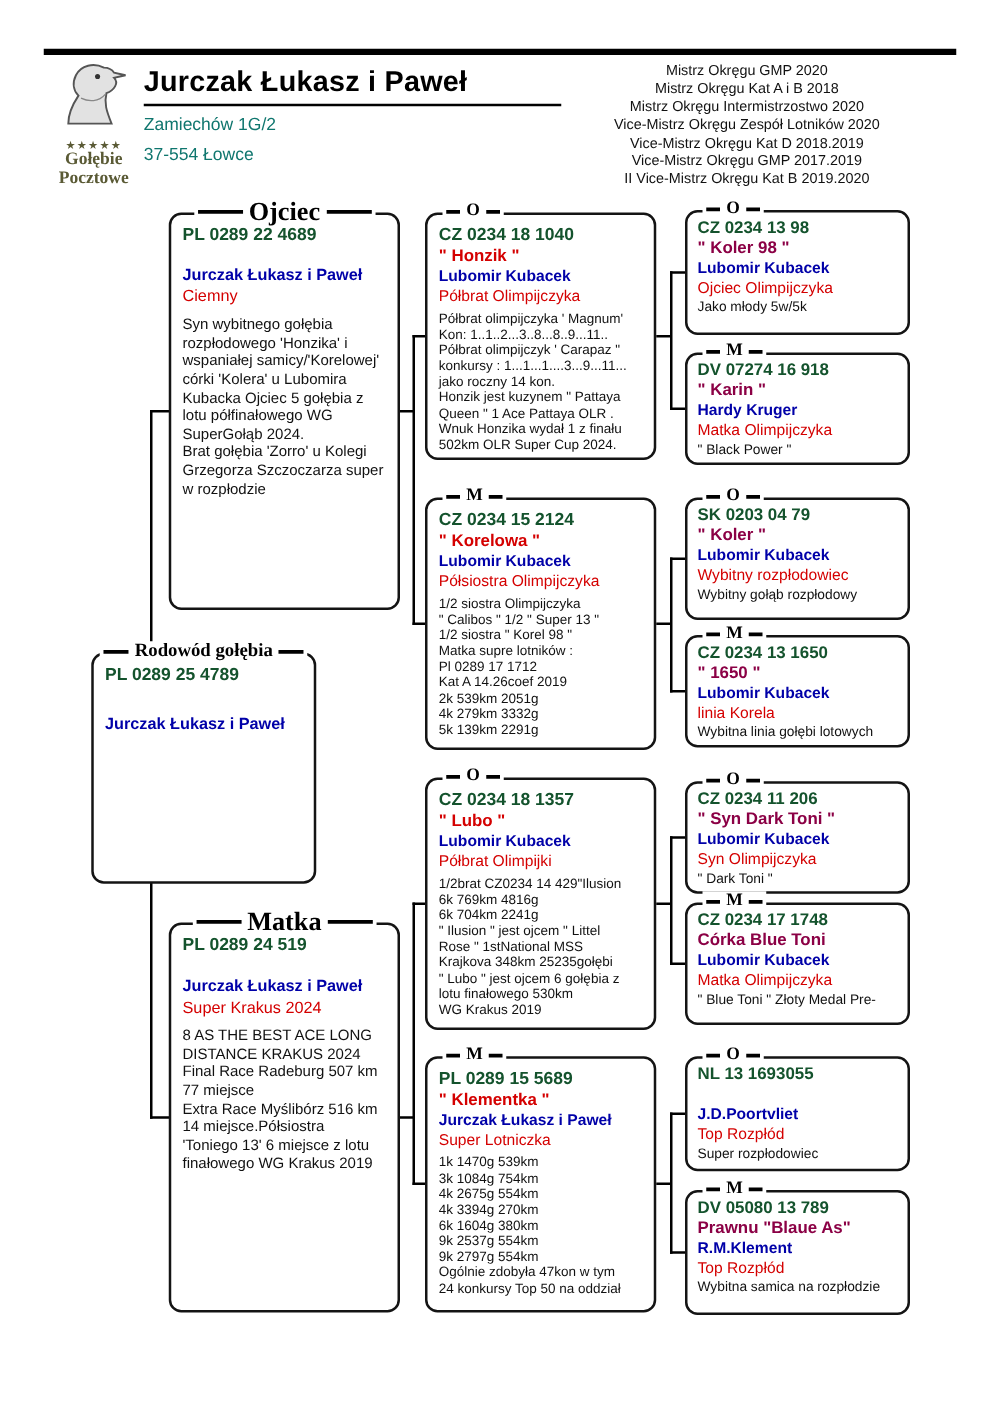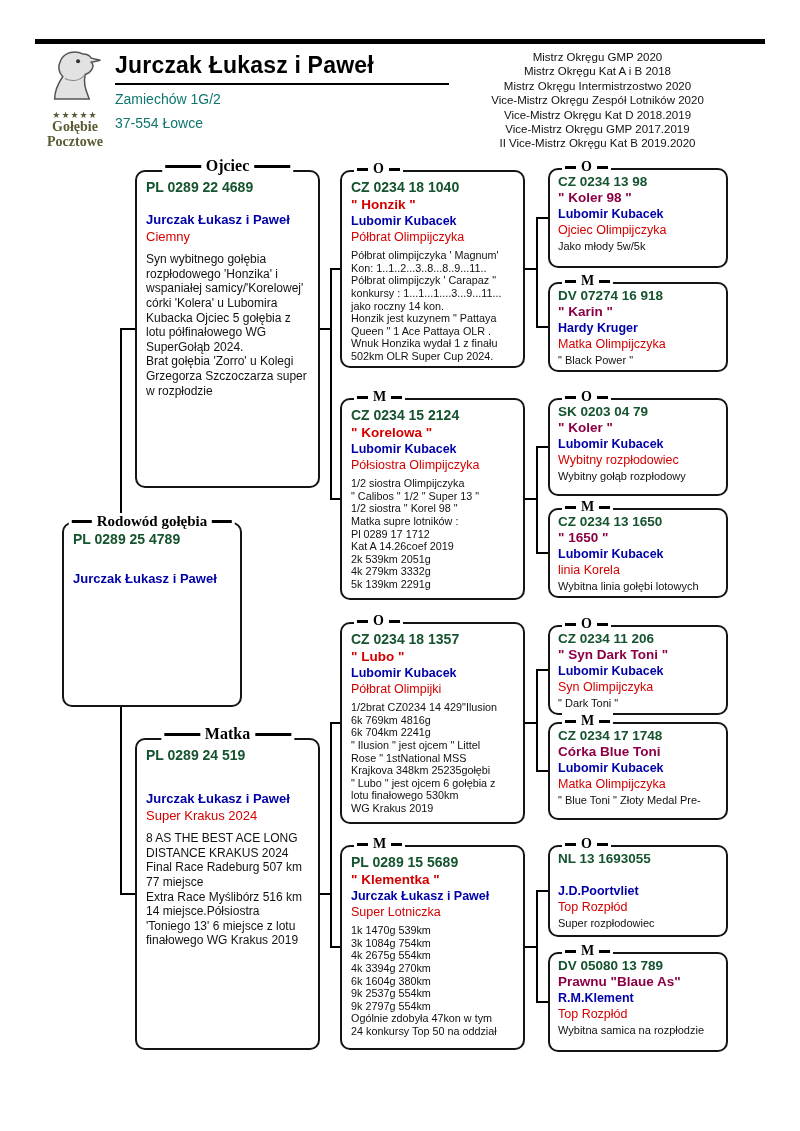--- a/index.html
+++ b/index.html
@@ -24,21 +24,21 @@
 
   
   .pbox { position:absolute; background:#fff; border:2px solid #141414; border-radius:10px;
           padding:7px 9px; }
   .gen3 { padding:4px 8px; }
 
   .box-label { position:absolute; display:flex; align-items:center; gap:5px;
                background:#fff; padding:0 3px; font-weight:bold;
                font-family:"Liberation Serif",serif; color:#000; white-space:nowrap; }
   .box-label.center { left:50%; transform:translateX(-50%); }
-  .box-label.big { top:-15px; font-size:16px;font-family:Liberation Serif, serif; }
+  .box-label.big { top:-15px; font-size:21px;font-family:Liberation Serif, serif; }
   .box-label.mid { top:-11px; font-size:15px; }
   .box-label.small { top:-11px; left:12px; font-size:14px; }
   .ll { display:inline-block; height:3px; background:#000; }
   .w36 { width:36px; } .w20 { width:20px; } .w11 { width:11px; }
 
   .ring { font-size:14px; font-weight:bold; color:#14532d; margin-bottom:2px; }
   .ring-gap { margin-bottom:17px; }
   .bird-name { font-size:13.5px; font-weight:bold; margin-bottom:1px; min-height:16px; }
   .red-name { color:#d40000; }
   .maroon-name { color:#8b0045; }
@@ -135,37 +135,37 @@
 wspaniałej samicy/'Korelowej'
 córki 'Kolera' u Lubomira
 Kubacka Ojciec 5 gołębia z
 lotu półfinałowego WG
 SuperGołąb 2024.
 Brat gołębia 'Zorro' u Kolegi
 Grzegorza Szczoczarza super
 w rozpłodzie</div>
   </div>
 
-  <div class="pbox subject" style="left:62px;top:522px;width:180px;height:185px">
+  <div class="pbox subject" style="left:73px;top:522px;width:180px;height:185px">
     <div class="box-label center mid">
         <i class="ll w20"></i>
         <span>Rodowód gołębia</span>
         <i class="ll w20"></i>
       </div>
     <div class="ring">PL 0289 25 4789</div>
     <div class="owner">Jurczak Łukasz i Paweł</div>
   </div>
 
   <div class="pbox parent" style="left:135px;top:738px;width:185px;height:312px">
     <div class="box-label center big">
         <i class="ll w36"></i>
         <span>Matka</span>
         <i class="ll w36"></i>
       </div>
-    <div class="ring" style="margin-bottom:28px">PL 0289 24 519</div>
+    <div class="ring" style="margin-bottom:18px">PL 0289 24 519</div>
     <div class="owner">Jurczak Łukasz i Paweł</div>
     <div class="red-line">Super Krakus 2024</div>
     <div class="body">8 AS THE BEST ACE LONG
 DISTANCE KRAKUS 2024
 Final Race Radeburg 507 km
 77 miejsce
 Extra Race Myślibórz 516 km
 14 miejsce.Półsiostra
 'Toniego 13' 6 miejsce z lotu
 finałowego  WG Krakus 2019</div>

